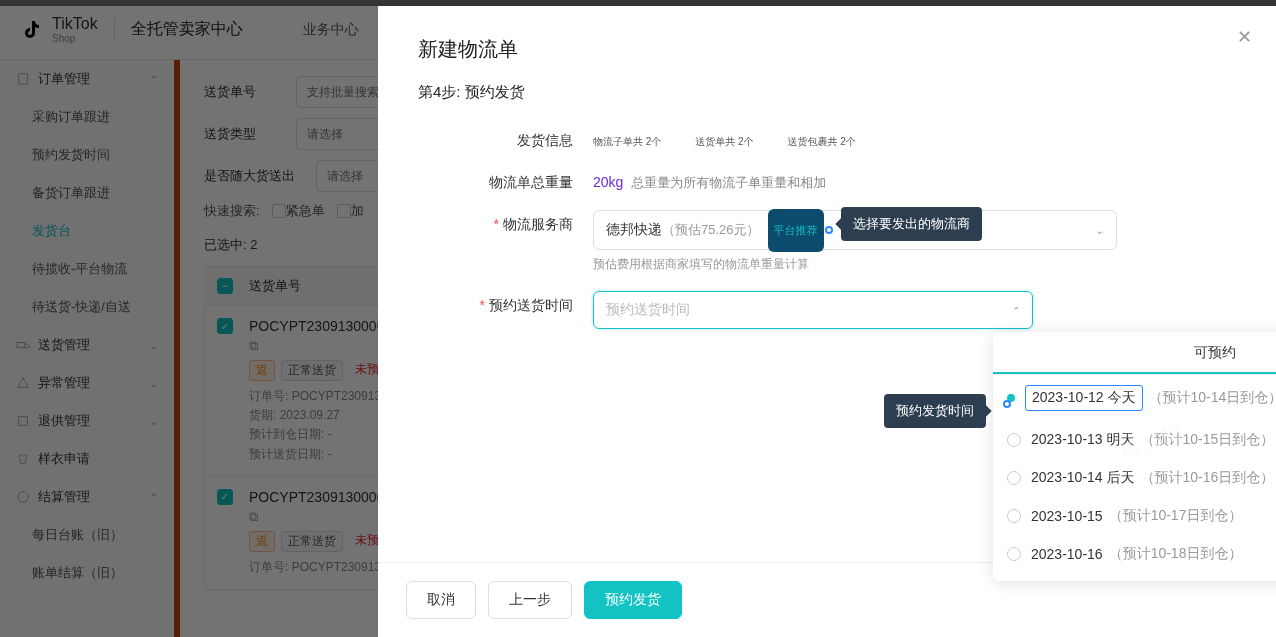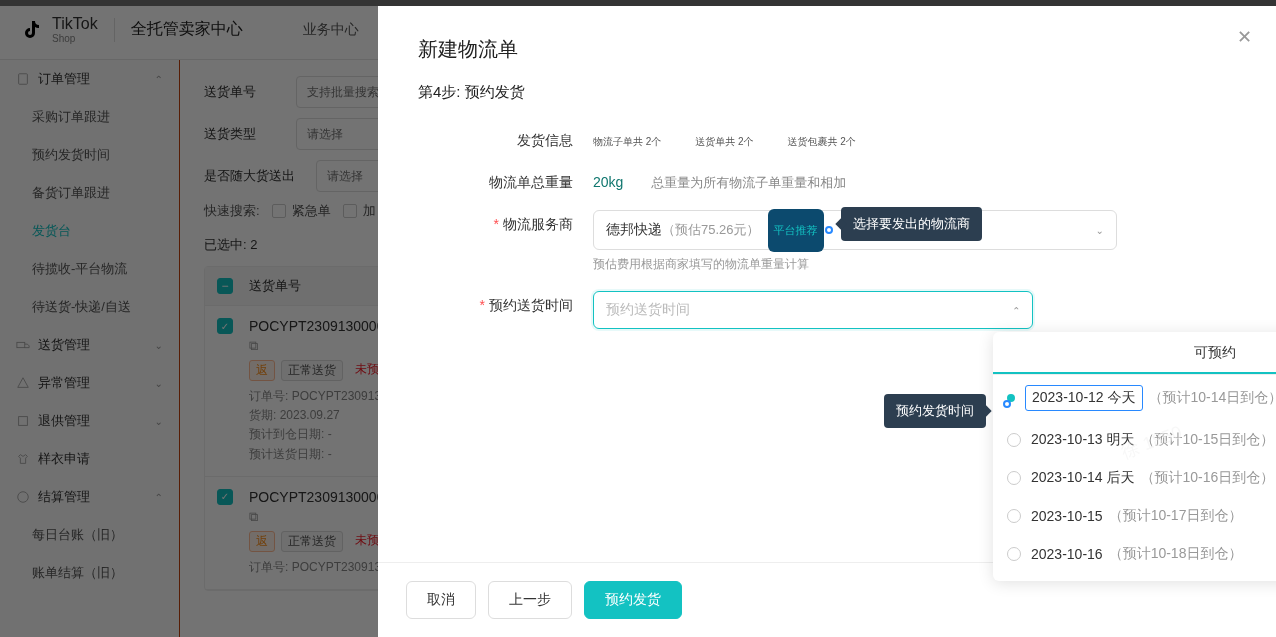--- a/index.html
+++ b/index.html
@@ -9,36 +9,36 @@
     .header { height: 60px; background: #fff; border-bottom: 1px solid #e5e5e5; display: flex; align-items: center; padding: 0 20px; }
     .logo-block { display: flex; align-items: center; gap: 8px; }
     .logo-icon { width: 24px; height: 24px; }
     .logo-text { font-size: 16px; font-weight: 500; }
     .header-divider { width: 1px; height: 24px; background: #ddd; margin: 0 16px; }
     .header-title { font-size: 16px; font-weight: 500; color: #222; }
     .nav-tabs { display: flex; gap: 40px; margin-left: 60px; }
     .nav-tab { font-size: 14px; color: #555; }
     
     
-    .sidebar { position: absolute; left: 0; top: 60px; width: 180px; bottom: 0; background: #fafafa; border-right: 1px solid #c2410c; overflow-y: auto; }
+    .sidebar { position: absolute; left: 0; top: 60px; width: 180px; bottom: 0; background: #fafafa; border-right: 6px solid #c2410c; overflow-y: auto; }
     .side-item { display: flex; align-items: center; padding: 10px 16px; font-size: 13px; color: #333; cursor: pointer; justify-content: space-between; }
     .side-item.has-icon { font-weight: 500; }
     .side-sub { padding-left: 32px; font-size: 13px; color: #555; }
     .side-sub.active { color: #13c2c2; font-weight: 500; }
     .side-icon { width: 14px; height: 14px; margin-right: 8px; opacity: 0.6; }
     .side-left { display: flex; align-items: center; }
     .chevron { font-size: 10px; color: #999; }
     
     
     .main { position: absolute; left: 180px; top: 60px; right: 0; bottom: 0; padding: 16px 24px; background: #fff; }
     .search-row { display: flex; gap: 12px; margin-bottom: 10px; align-items: center; }
     .search-label { width: 80px; font-size: 13px; color: #333; }
     .search-input { flex: 1; max-width: 180px; height: 32px; border: 1px solid #ddd; border-radius: 4px; padding: 0 10px; font-size: 12px; color: #999; background: #fff; }
     .quick-search { display: flex; align-items: center; gap: 12px; margin: 10px 0 16px; font-size: 13px; color: #555; }
-    .checkbox-wrap { display: flex; align-items: center; gap: 6px; }
+    .checkbox-wrap { display: flex; align-items: center; gap: 0; }
     .checkbox { width: 14px; height: 14px; border: 1px solid #ccc; border-radius: 2px; }
     .selected-info { font-size: 13px; color: #333; margin: 12px 0; }
     .table { border: 1px solid #eee; border-radius: 4px; }
     .table-header { display: flex; background: #f7f7f7; padding: 10px 12px; font-size: 13px; font-weight: 500; color: #333; border-bottom: 1px solid #eee; align-items: center; }
     .table-check { width: 16px; height: 16px; border: 1px solid #ccc; border-radius: 3px; margin-right: 16px; background: #fff; }
     .table-check.checked { background: #13c2c2; border-color: #13c2c2; display: flex; align-items: center; justify-content: center; }
     .table-check.checked::after { content: '−'; color: #fff; font-size: 12px; line-height: 1; }
     .table-check.checked-full { background: #13c2c2; border-color: #13c2c2; display: flex; align-items: center; justify-content: center; }
     .table-check.checked-full::after { content: '✓'; color: #fff; font-size: 10px; }
     .table-row { padding: 12px; border-bottom: 1px solid #eee; display: flex; }
@@ -62,21 +62,21 @@
     
     .modal { position: absolute; top: 6px; left: 378px; right: 0; bottom: 0; background: #fff; z-index: 100; padding: 30px 40px 0; display: flex; flex-direction: column; }
     .modal-close { position: absolute; top: 20px; right: 24px; font-size: 18px; color: #999; cursor: pointer; background: none; border: none; }
     .modal-title { font-size: 20px; font-weight: 500; color: #222; margin-bottom: 20px; }
     .modal-step { font-size: 15px; font-weight: 500; color: #222; margin-bottom: 24px; }
     .form-row { display: flex; margin-bottom: 18px; align-items: flex-start; }
     .form-label { width: 175px; text-align: right; padding-right: 20px; font-size: 14px; color: #333; padding-top: 6px; }
     .form-label .req { color: #ff4d4f; margin-right: 4px; }
     .form-value { flex: 1; font-size: 14px; color: #333; padding-top: 6px; }
     .info-inline { display: inline-block; margin-right: 30px; color: #555; font-size: 10px;}
-    .weight-strong { font-weight: 500; color: #0f766e; margin-right: 24px;}
+    .weight-strong { font-weight: 500; color: #6d28d9; margin-right: 4px;}
     .weight-desc { color: #888; font-size: 13px;}
     .provider-select { position: relative; width: 524px; height: 40px; border: 1px solid #ddd; border-radius: 6px; display: flex; align-items: center; padding: 0 12px; cursor: pointer; }
     .provider-name { font-size: 14px; color: #333; }
     .provider-est { color: #999; font-size: 13px; }
     .provider-badge { background: #0c4a6e; color: #13c2c2; font-size: 11px; padding: 14px 6px; border-radius: 6px; margin-left: 8px; }
     .provider-chev { margin-left: auto; color: #999; font-size: 10px; }
     .provider-hint { font-size: 12px; color: #999; margin-top: 6px; }
     .tooltip { position: absolute; background: #2c3e50; color: #fff; font-size: 13px; padding: 8px 12px; border-radius: 4px; white-space: nowrap; z-index: 200; }
     .tooltip::after { content: ''; position: absolute; width: 8px; height: 8px; background: #2c3e50; transform: rotate(45deg); }
     .tooltip-provider { top: -4px; left: 247px; }

